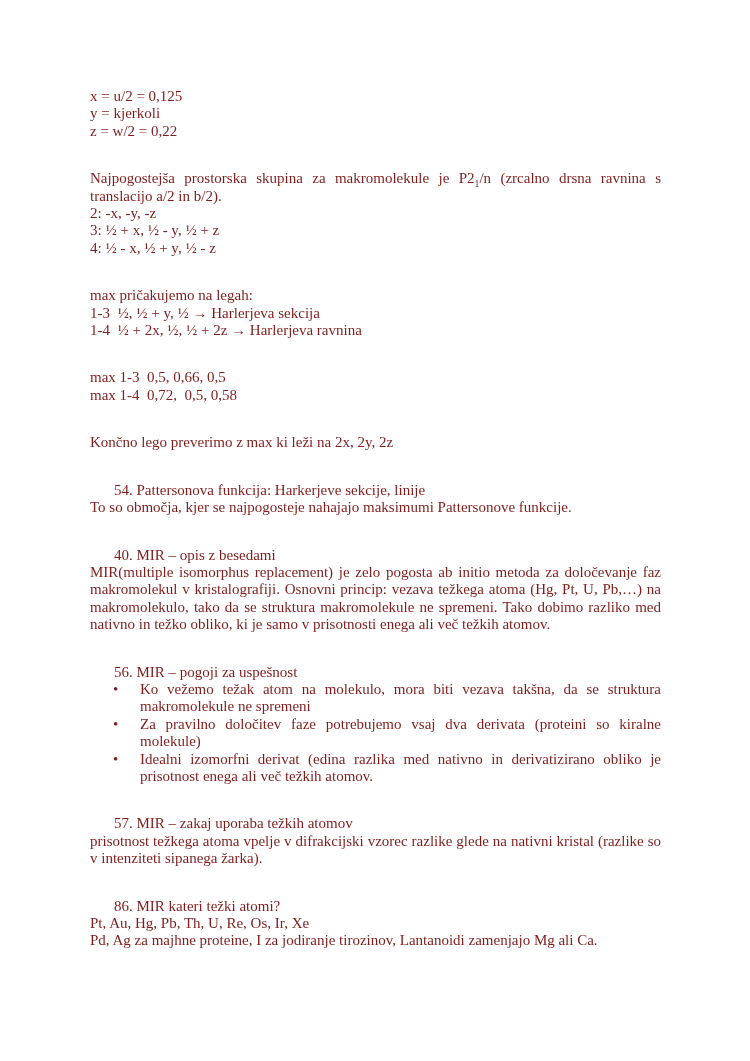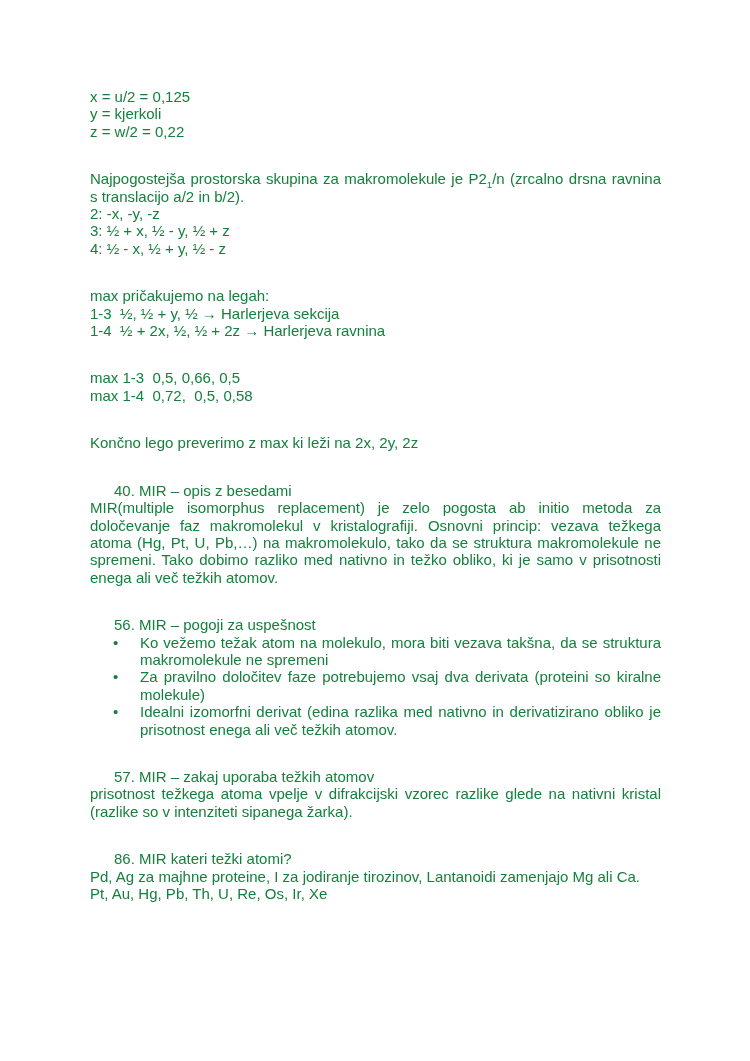--- a/index.html
+++ b/index.html
@@ -6,23 +6,23 @@
     margin: 0;
     padding: 0;
     background: #ffffff;
   }
   .page {
     position: relative;
     width: 750px;
     min-height: 1061px;
     box-sizing: border-box;
     background: #ffffff;
-    color: #15803d;
+    color: #7f1d1d;
     padding: 88px 89px 40px 90px;
-    font-family: Liberation Sans, sans-serif;
+    font-family: Liberation Serif, serif;
     font-size: 15px;
     line-height: 17.4px;
   }
   .block + .block { margin-top: 30px; }
   .line { white-space: pre-wrap; }
   .para { text-align: justify; }
   .heading { text-indent: 24px; }
   .sub {
     vertical-align: sub;
     font-size: 0.65em;
@@ -66,20 +66,22 @@
   <div class="block">
     <div class="line">max 1-3  0,5, 0,66, 0,5</div>
     <div class="line">max 1-4  0,72,  0,5, 0,58</div>
   </div>
 
   <div class="block">
     <div class="line">Končno lego preverimo z max ki leži na 2x, 2y, 2z</div>
   </div>
 
   <div class="block">
+    <div class="heading">54. Pattersonova funkcija: Harkerjeve sekcije, linije</div>
+    <div class="line">To so območja, kjer se najpogosteje nahajajo maksimumi Pattersonove funkcije.</div>
   </div>
 
   <div class="block">
     <div class="heading">40. MIR – opis z besedami</div>
     <div class="para">MIR(multiple isomorphus replacement) je zelo pogosta ab initio metoda za določevanje faz makromolekul v kristalografiji. Osnovni princip:  vezava težkega atoma (Hg, Pt, U, Pb,…) na makromolekulo, tako da se struktura makromolekule ne spremeni. Tako dobimo razliko med nativno in težko obliko, ki je samo v prisotnosti enega ali več težkih atomov.</div>
   </div>
 
   <div class="block">
     <div class="heading">56. MIR – pogoji za uspešnost</div>
     <div class="bullet-item">
@@ -96,17 +98,17 @@
     </div>
   </div>
 
   <div class="block">
     <div class="heading">57. MIR – zakaj uporaba težkih atomov</div>
     <div class="para">prisotnost težkega atoma vpelje v difrakcijski vzorec razlike glede na nativni kristal (razlike so v intenziteti sipanega žarka).</div>
   </div>
 
   <div class="block">
     <div class="heading">86. MIR kateri težki atomi?</div>
+    <div class="line">Pt, Au, Hg, Pb, Th, U, Re, Os, Ir, Xe</div>
     <div class="line">Pd, Ag za majhne proteine, I za jodiranje tirozinov, Lantanoidi zamenjajo Mg ali Ca.</div>
-    <div class="line">Pt, Au, Hg, Pb, Th, U, Re, Os, Ir, Xe</div>
   </div>
 
 </div>
 
 </body></html>

